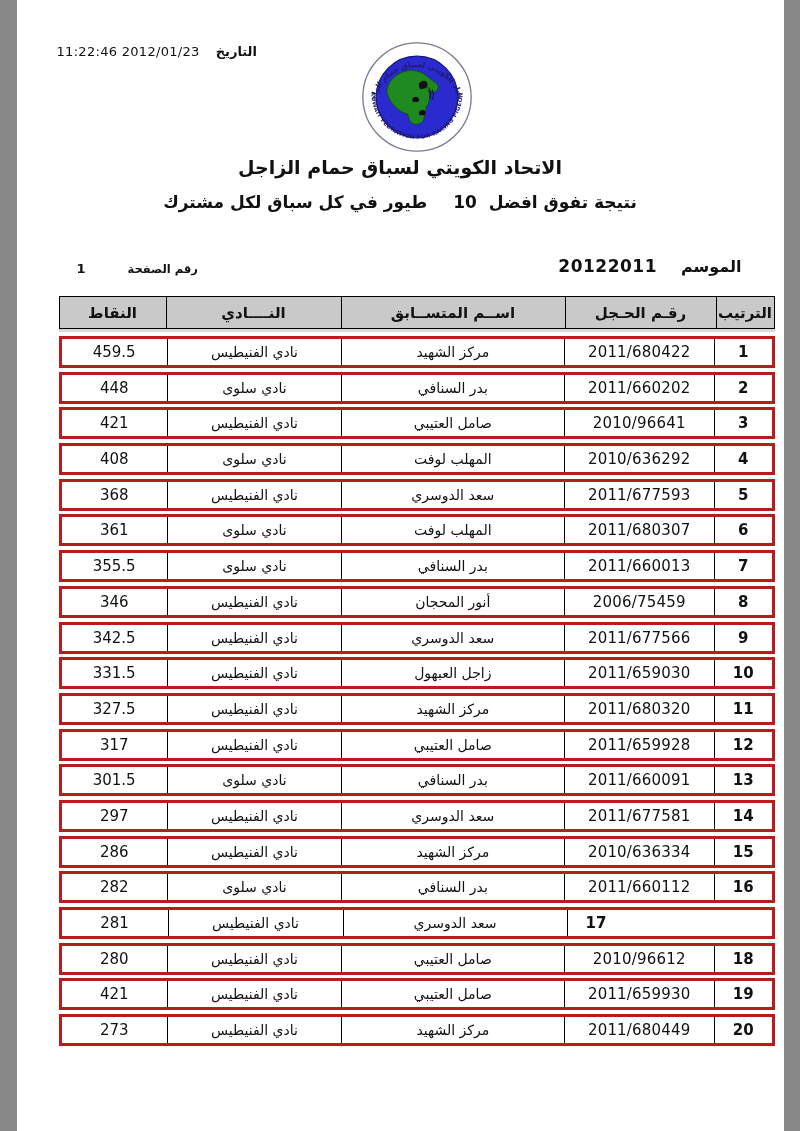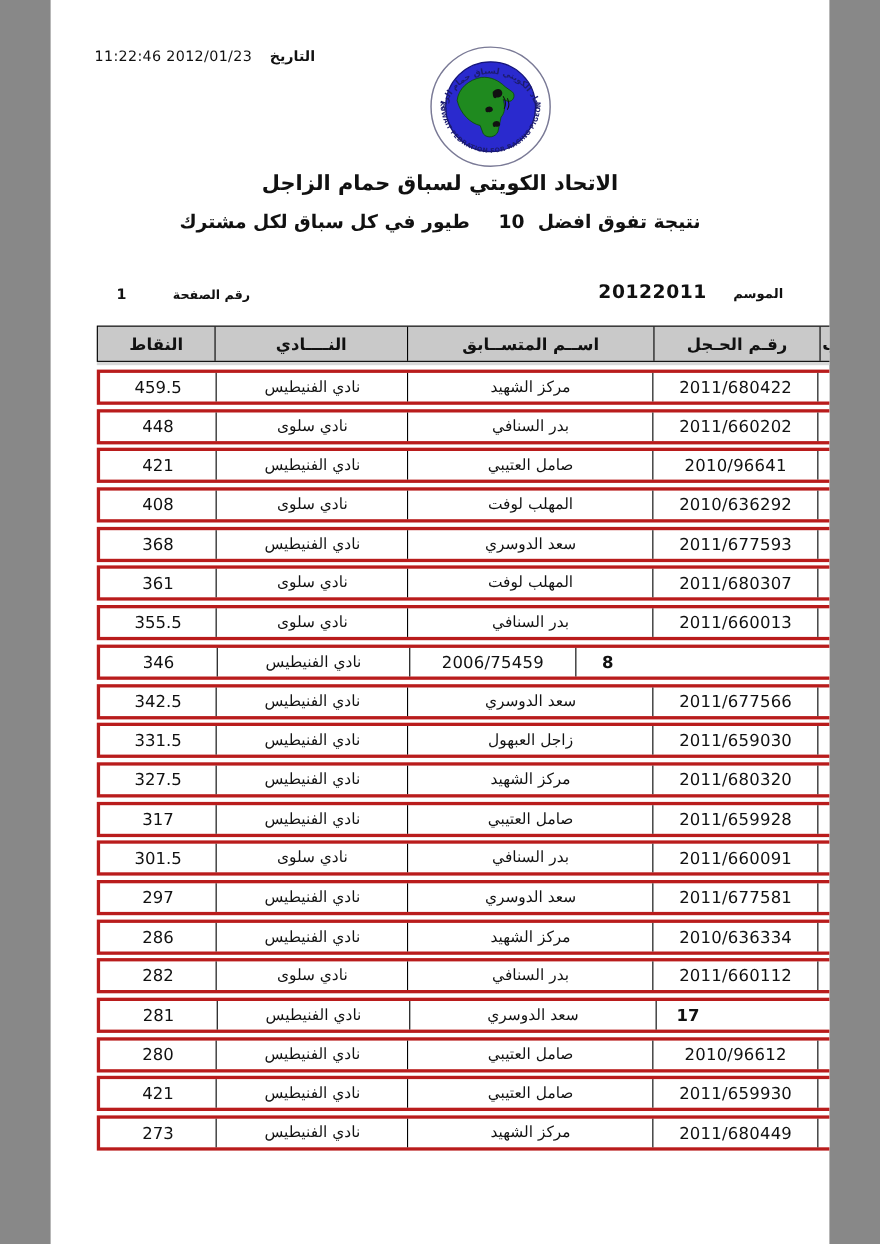--- a/index.html
+++ b/index.html
@@ -1,19 +1,19 @@
 <!DOCTYPE html>
 <html lang="ar"><head>
 <meta charset="utf-8">
 <style>
   * { margin:0; padding:0; box-sizing:border-box; }
   html,body { background:#888; }
   .page {
     position:relative;
-    width:708px; height:1131px;
+    width:767px; height:1131px;
     margin:0 auto;
     background:#ffffff;
     font-family:"DejaVu Sans", sans-serif;
     color:#111;
     overflow:hidden;
   }
 
   
   .dateline {
     position:absolute; top:44px; left:40px;
@@ -38,21 +38,21 @@
     text-align:center; direction:rtl;
     font-size:17px; font-weight:bold;
   }
   .subtitle .num { margin:0 12px 0 26px; font-family:"DejaVu Sans", sans-serif; }
 
   
   .season {
     position:absolute; top:256px; right:42px;
     display:flex; direction:rtl; align-items:baseline; gap:24px;
   }
-  .season .season-label { font-weight:bold; font-size:12px; }
+  .season .season-label { font-weight:bold; font-size:16px; }
   .season .season-value { font-size:17px; font-weight:600; letter-spacing:0.5px; }
   .pageno {
     position:absolute; top:261px; left:60px;
     display:flex; align-items:baseline; gap:42px;
   }
   .pageno .page-value { font-weight:bold; font-size:13px; }
   .pageno .page-label { font-weight:bold; font-size:11.5px; direction:rtl; }
 
   
   .thead {
@@ -188,20 +188,21 @@
       <div class="cell c-points">355.5</div>
       <div class="cell c-club">نادي سلوى</div>
       <div class="cell c-name">بدر السنافي</div>
       <div class="cell c-ring">2011/660013</div>
       <div class="cell c-rank">7</div>
     </div>
 
     <div class="trow">
       <div class="cell c-points">346</div>
       <div class="cell c-club">نادي الفنيطيس</div>
+      <div class="cell c-name">أنور المحجان</div>
       <div class="cell c-ring">2006/75459</div>
       <div class="cell c-rank">8</div>
     </div>
 
     <div class="trow">
       <div class="cell c-points">342.5</div>
       <div class="cell c-club">نادي الفنيطيس</div>
       <div class="cell c-name">سعد الدوسري</div>
       <div class="cell c-ring">2011/677566</div>
       <div class="cell c-rank">9</div>

